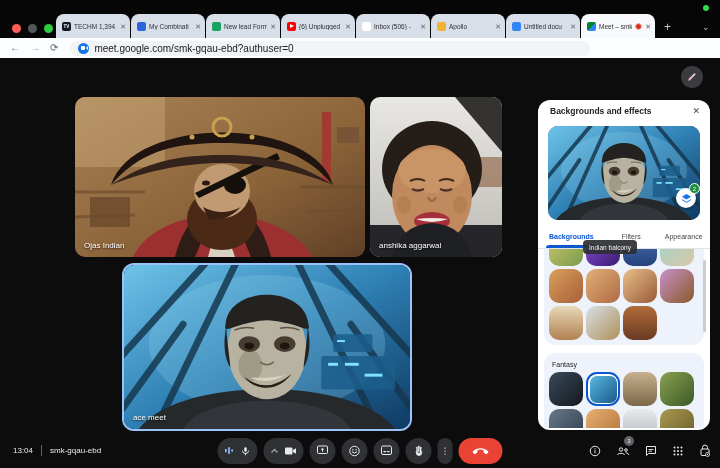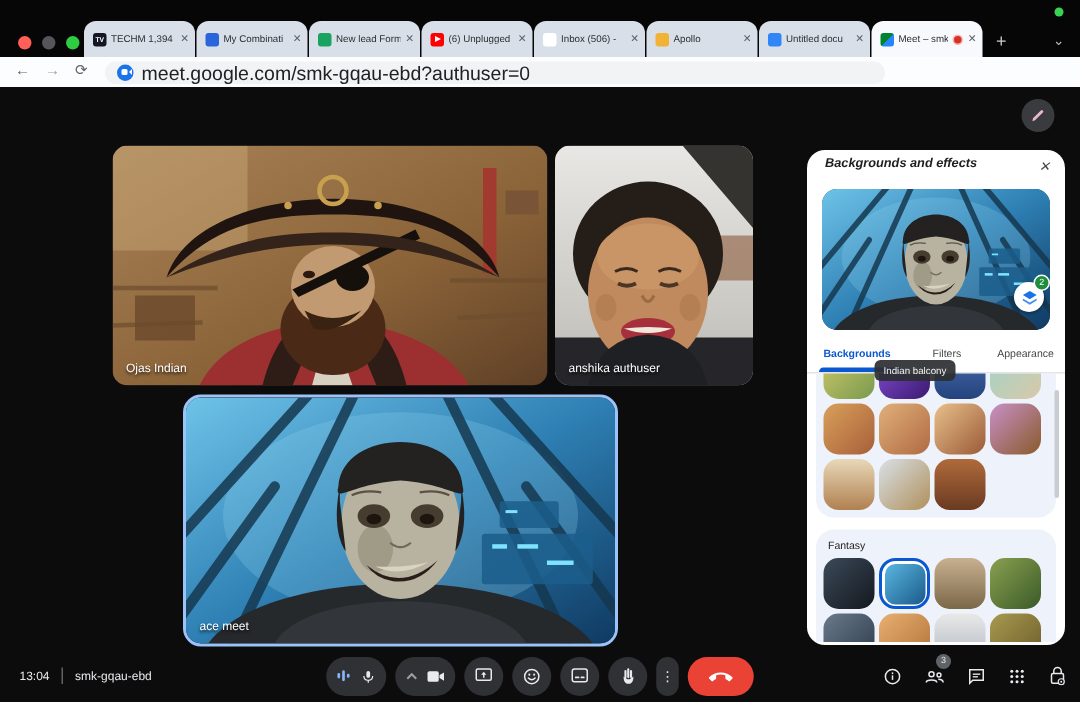--- a/index.html
+++ b/index.html
@@ -34,38 +34,38 @@
   .newtab-btn { position:absolute; left:664px; bottom:5px; color:#c8cace; font-size:12px; line-height:1; }
   .tabs-chevron { position:absolute; left:702px; bottom:6px; color:#b9bbbf; font-size:9px; line-height:1; }
 
   .urlbar { position:absolute; left:0; top:38px; width:720px; height:20px; background:#fcfdfe; display:flex; align-items:center; }
   .nav-ic { color:#5f6368; font-size:10px; line-height:1; margin-left:10px; }
   .nav-ic.dim { color:#9aa0a6; }
   .url-pill { margin-left:12px; width:520px; height:15px; border-radius:8px; background:#f1f3f4; display:flex; align-items:center; padding:0 8px; gap:5px; }
   .url-favicon { width:11px; height:11px; border-radius:50%; background:#1a73e8; position:relative; flex:0 0 auto; }
   .url-favicon::after { content:""; position:absolute; left:2.5px; top:3.5px; width:4px; height:4px; background:#fff; border-radius:1px; }
   .url-favicon::before { content:""; position:absolute; right:1.5px; top:3.5px; border-right:2.5px solid #fff; border-top:2px solid transparent; border-bottom:2px solid transparent; }
-  .url-text { font-size:13px; color:#202124; white-space:nowrap; overflow:hidden; }
+  .url-text { font-size:10px; color:#202124; white-space:nowrap; overflow:hidden; }
   .urlbar-right { position:absolute; right:10px; top:38px; height:20px; display:flex; align-items:center; gap:18px; }
   .ub-ic { color:#5f6368; font-size:9px; line-height:1; }
 
   
   .stage { position:absolute; left:0; top:58px; width:720px; height:375px; background:#0c0c0d; }
   .edit-fab { position:absolute; left:681px; top:8px; width:22px; height:22px; border-radius:50%; background:#3a3b3e; display:flex; align-items:center; justify-content:center; }
 
   .tile { position:absolute; border-radius:10px; overflow:hidden; background:#1a1a1a; }
   .tile svg { display:block; width:100%; height:100%; }
   .tile-1 { left:75px; top:39px; width:290px; height:160px; }
   .tile-2 { left:370px; top:39px; width:132px; height:160px; }
   .tile-3 { left:122px; top:205px; width:290px; height:168px; border:2px solid #9cc2fa; border-radius:12px; }
   .name-tag { position:absolute; left:9px; bottom:7px; color:#fff; font-size:8px; text-shadow:0 1px 2px rgba(0,0,0,.8); }
 
   
   .panel { position:absolute; left:538px; top:42px; width:172px; height:330px; background:#fff; border-radius:12px; overflow:hidden; }
-  .panel-header { position:absolute; left:0; top:0; width:100%; height:16px; display:flex; align-items:center;font-style:italic; }
+  .panel-header { position:absolute; left:0; top:0; width:100%; height:16px; display:flex; align-items:flex-end; }
   .panel-title { margin-left:12px; font-size:8.5px; font-weight:bold; color:#1f1f1f; }
   .panel-close { position:absolute; right:10px; top:7px; font-size:9px; color:#444746; line-height:1; }
   .preview { position:absolute; left:10px; top:26px; width:152px; height:94px; border-radius:10px; overflow:hidden; background:#123a5e; }
   .preview svg { display:block; width:100%; height:100%; }
   .fx-btn { position:absolute; left:138px; top:88px; width:20px; height:20px; border-radius:50%; background:#fff; box-shadow:0 1px 3px rgba(0,0,0,.4); display:flex; align-items:center; justify-content:center; }
   .fx-badge { position:absolute; left:151px; top:83px; width:11px; height:11px; border-radius:50%; background:#1e8e3e; border:1.5px solid #fff; color:#fff; font-size:6px; display:flex; align-items:center; justify-content:center; }
   .panel-tabs { position:absolute; left:0; top:124px; width:100%; height:24px; display:flex; align-items:center; }
   .ptab { font-size:7px; color:#444746; }
   .ptab.active { color:#0b57d0; font-weight:bold; }
   .ptab-bg { margin-left:11px; } .ptab-fl { margin-left:28px; } .ptab-ap { margin-left:24px; }
@@ -306,21 +306,21 @@
       <svg viewBox="0 0 290 160" preserveAspectRatio="none">
           <use href="#scene-pirate"></use>
         </svg>
       <span class="name-tag">Ojas Indian</span>
     </div>
 
     <div class="tile tile-2">
       <svg viewBox="0 0 132 160" preserveAspectRatio="none">
           <use href="#scene-portrait"></use>
         </svg>
-      <span class="name-tag">anshika authuser</span>
+      <span class="name-tag">anshika aggarwal</span>
     </div>
 
     <div class="tile tile-3">
       <svg viewBox="0 0 290 166" preserveAspectRatio="none">
           <use href="#scene-underwater"></use>
         </svg>
       <span class="name-tag">ace meet</span>
     </div>
 
     <div class="panel">

